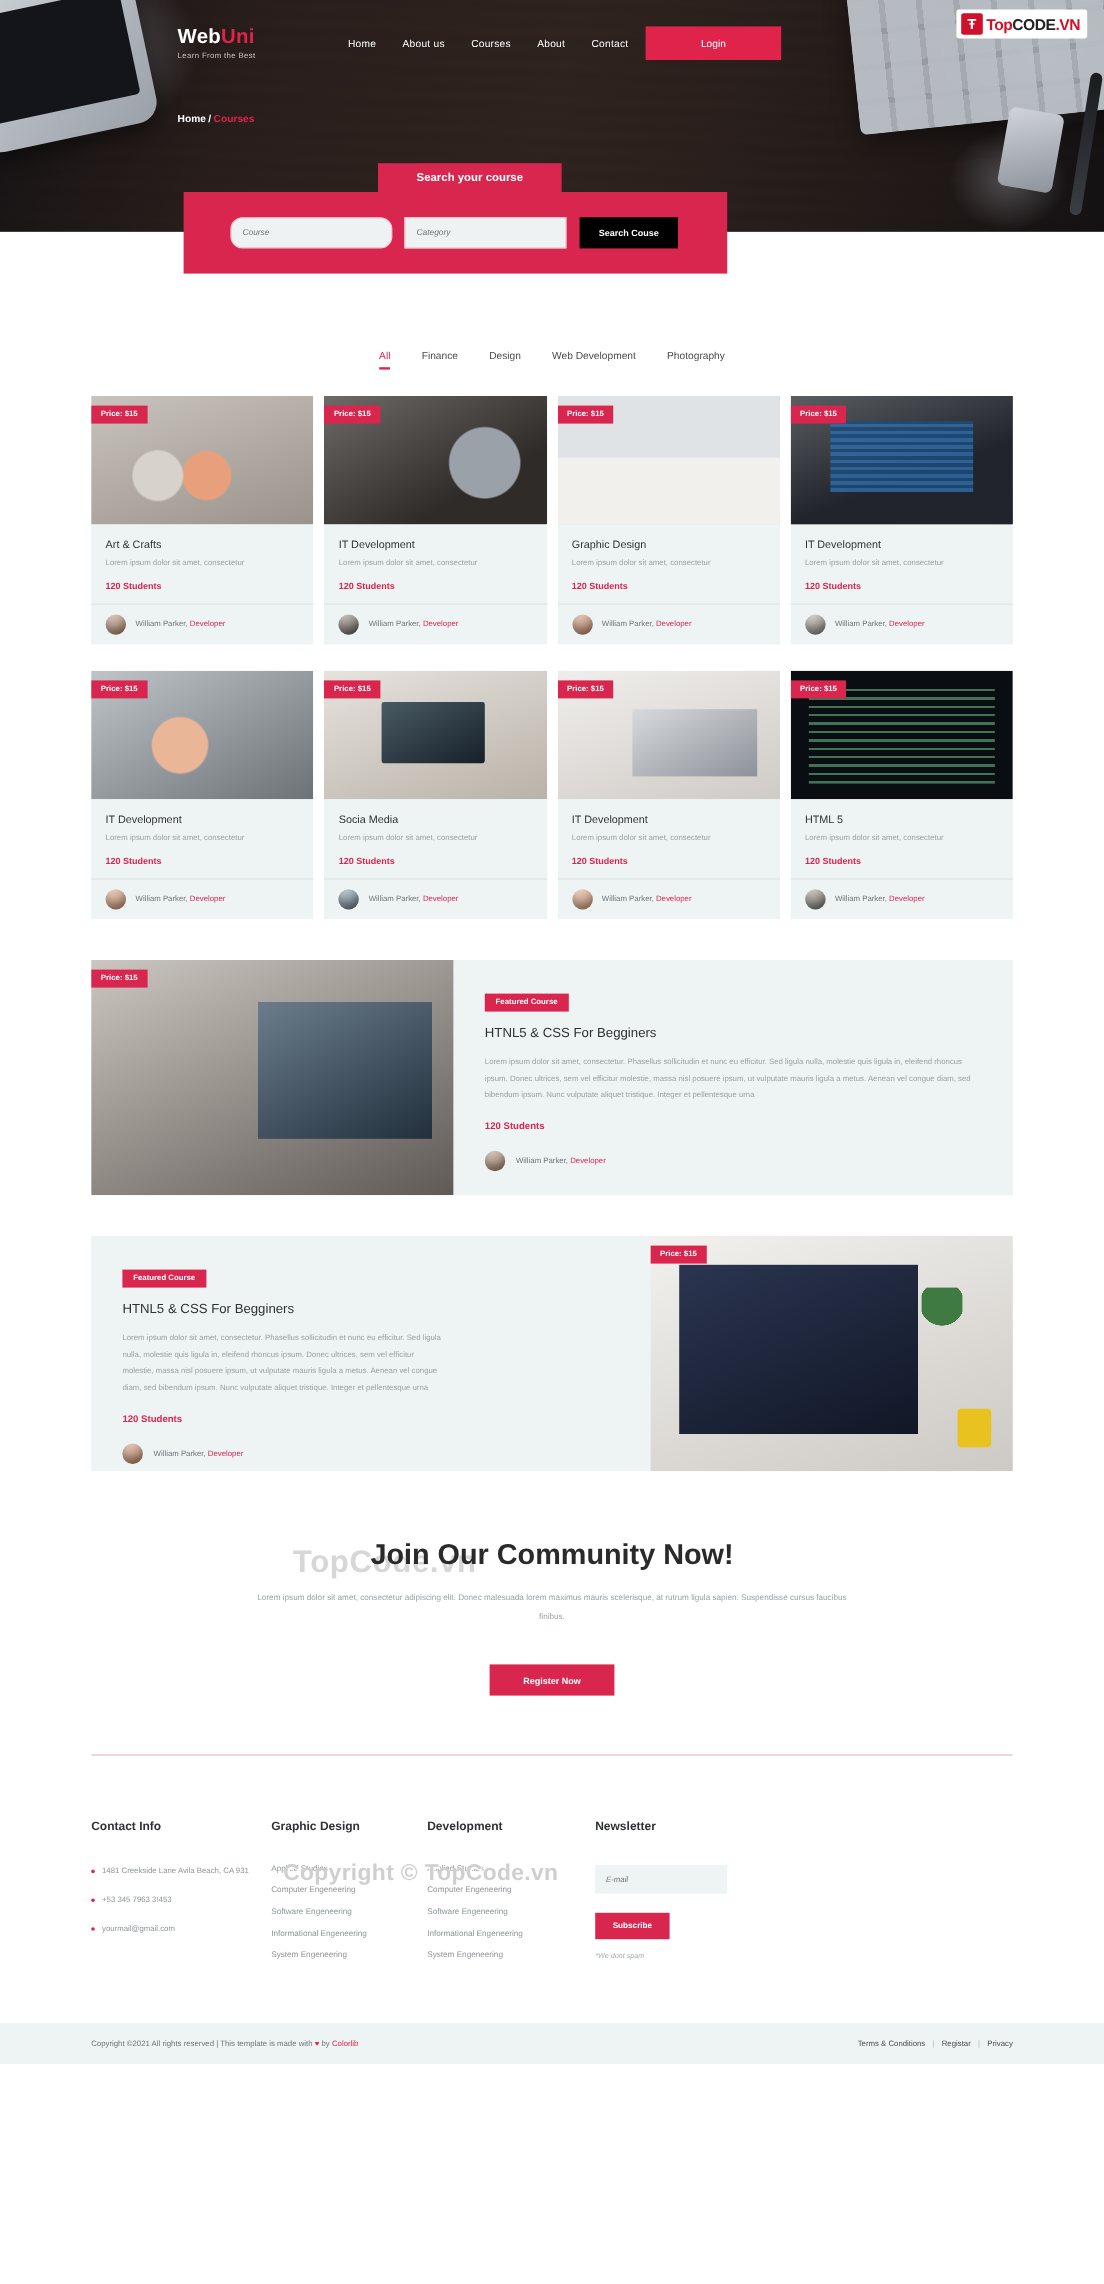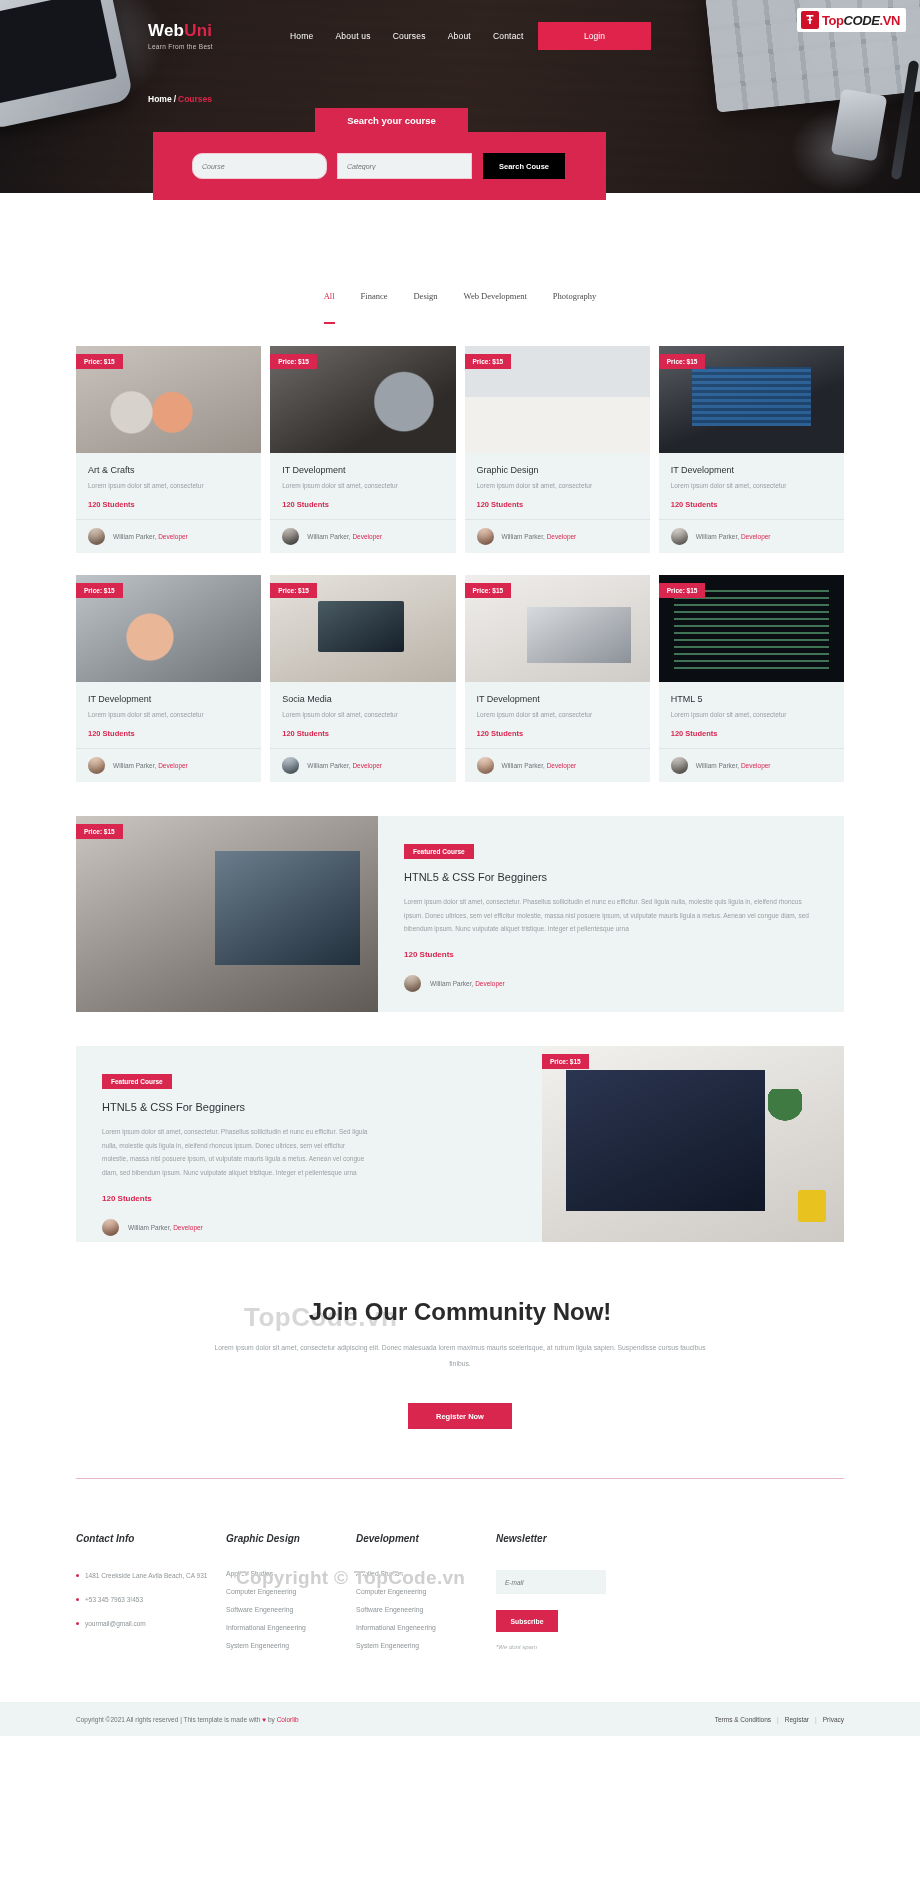--- a/index.html
+++ b/index.html
@@ -94,35 +94,35 @@
     position:absolute; right:14px; top:8px; z-index:8;
     display:flex; align-items:center; gap:3px;
     background:#ffffff; padding:3px 6px 3px 4px; border-radius:2px;
   }
   .tc-mark{
     width:18px;height:18px;background:#d0112b;border-radius:2px;color:#fff;
     font-size:12px;font-weight:bold;display:flex;align-items:center;justify-content:center;
   }
   .tc-text{ font-size:13px; font-weight:bold; letter-spacing:-.4px; }
   .tc-text .t1{ color:#d0112b; }
-  .tc-text .t2{ color:#222;font-style:italic; }
+  .tc-text .t2{ color:#222; }
   .tc-text .t3{ color:#d0112b; }
 
   .breadcrumb{
     position:relative; z-index:5;
     margin-left:148px; margin-top:22px;
     font-size:8.5px; color:#ffffff; font-weight:bold;
   }
   .breadcrumb a{ color:#ffffff; text-decoration:none;}
   .breadcrumb .sep{ color:#ffffff; margin:0 2px;}
   .breadcrumb .cur{ color:#e0234a; }
 
   
   .search-wrap{
-    position:absolute; left:153px; top:108px; z-index:10;
+    position:absolute; left:153px; top:136px; z-index:10;
     width:526px;
   }
   .search-title{
     width:153px; height:24px; margin-left:162px;
     background:#d9264f; color:#fff;
     font-size:9.5px; font-weight:bold;
     display:flex; align-items:center; justify-content:center;
   }
   .search-panel{
     width:453px; height:68px; background:#d9264f;
@@ -141,21 +141,21 @@
     font-size:7.5px; font-weight:bold; cursor:pointer;
     font-family:"Liberation Sans", sans-serif;
   }
 
   
   .tabs{
     margin-top:98px;
     display:flex; justify-content:center; gap:26px;
     font-size:8.5px;
   }
-  .tab{ color:#4b4b4b; padding-bottom:21px; cursor:pointer;font-family:Liberation Serif, serif; }
+  .tab{ color:#4b4b4b; padding-bottom:5px; cursor:pointer; }
   .tab.active{ color:#e0234a; border-bottom:2px solid #e0234a; }
 
   
   .container{ width:920px; padding:0 76px; }
   .grid{
     display:grid; grid-template-columns:repeat(4,1fr); gap:9px;
     margin-top:22px;
   }
   .card{ background:#eef3f4; }
   .card-img{
@@ -264,21 +264,21 @@
     margin:32px auto 0 auto; display:block;
     width:104px;height:26px;background:#d9264f;color:#fff;border:none;
     font-size:7.5px; font-weight:bold; cursor:pointer;
     font-family:"Liberation Sans", sans-serif;
   }
   .join-rule{ margin-top:49px; border-top:1px solid #e8b9c5; }
 
   
   .footer{ padding:54px 76px 0 76px; position:relative; }
   .footer-grid{ display:grid; grid-template-columns:150px 130px 140px 140px 120px; gap:0;}
-  .fcol h4{ font-size:10px; color:#2f3234; font-weight:bold; margin-bottom:26px;font-style:italic;}
+  .fcol h4{ font-size:10px; color:#2f3234; font-weight:bold; margin-bottom:26px;}
   .fcontact li{ list-style:none; font-size:6.5px; color:#8e9497; line-height:1.7; margin-bottom:13px; position:relative; padding-left:9px;}
   .fcontact li:before{ content:""; position:absolute; left:0; top:4px; width:3px;height:3px;border-radius:50%;background:#d9264f;}
   .flinks li{ list-style:none; font-size:6.8px; color:#8e9497; margin-bottom:11px; cursor:pointer;}
   .news-input{
     width:110px;height:24px;background:#eef3f4;border:none;outline:none;
     font-size:6.5px;color:#9aa3a6;font-style:italic;padding:0 9px;
     font-family:"Liberation Sans", sans-serif;
   }
   .news-btn{
     margin-top:16px; width:62px;height:22px;background:#d9264f;color:#fff;border:none;

